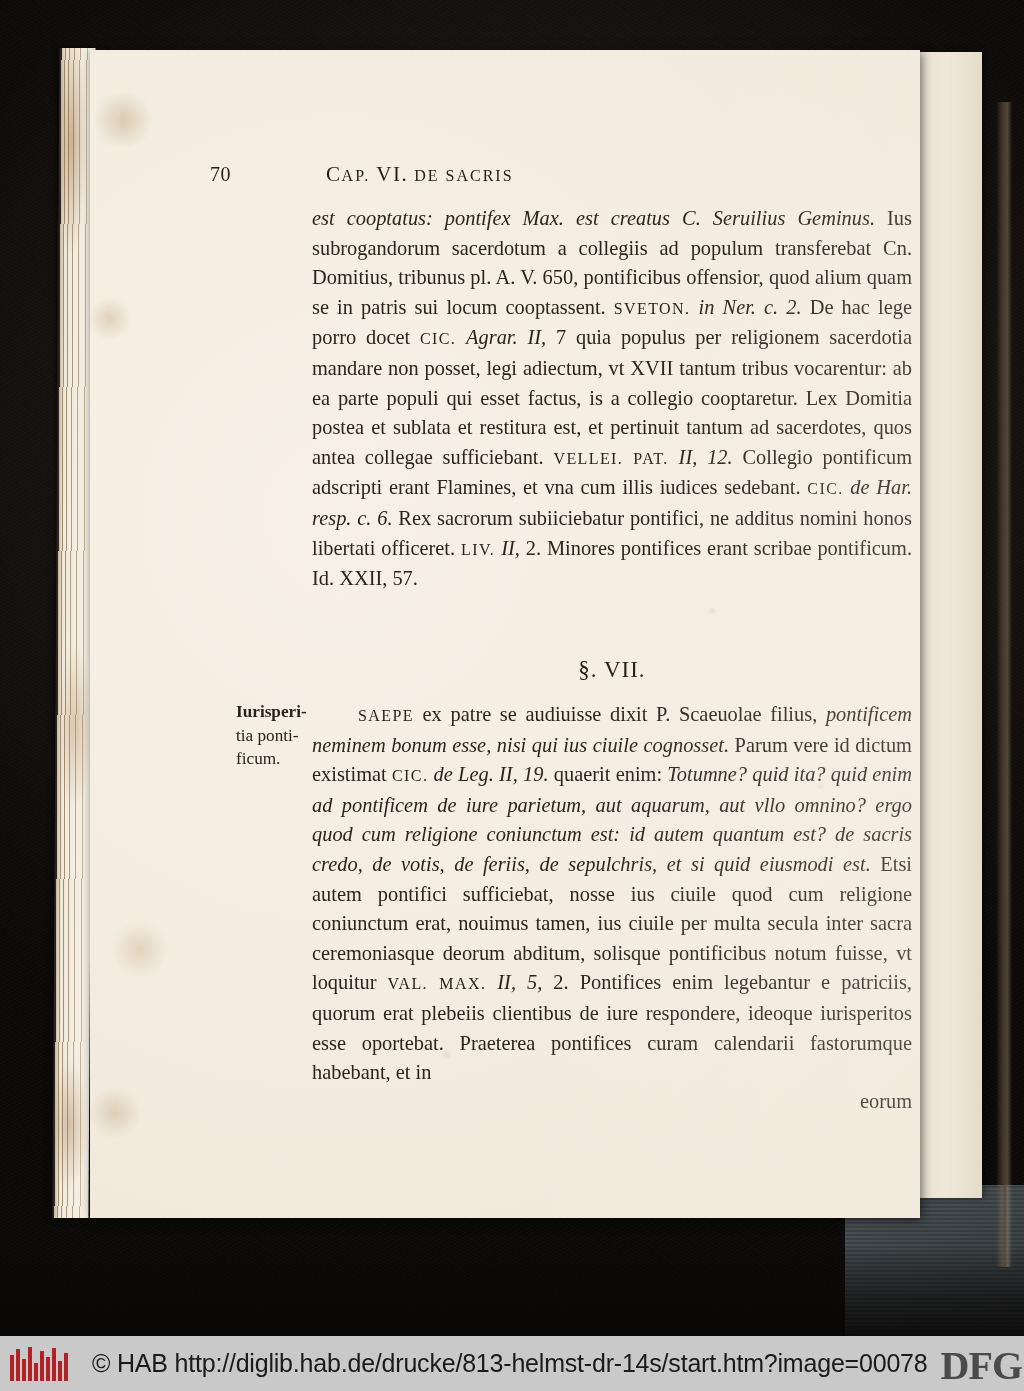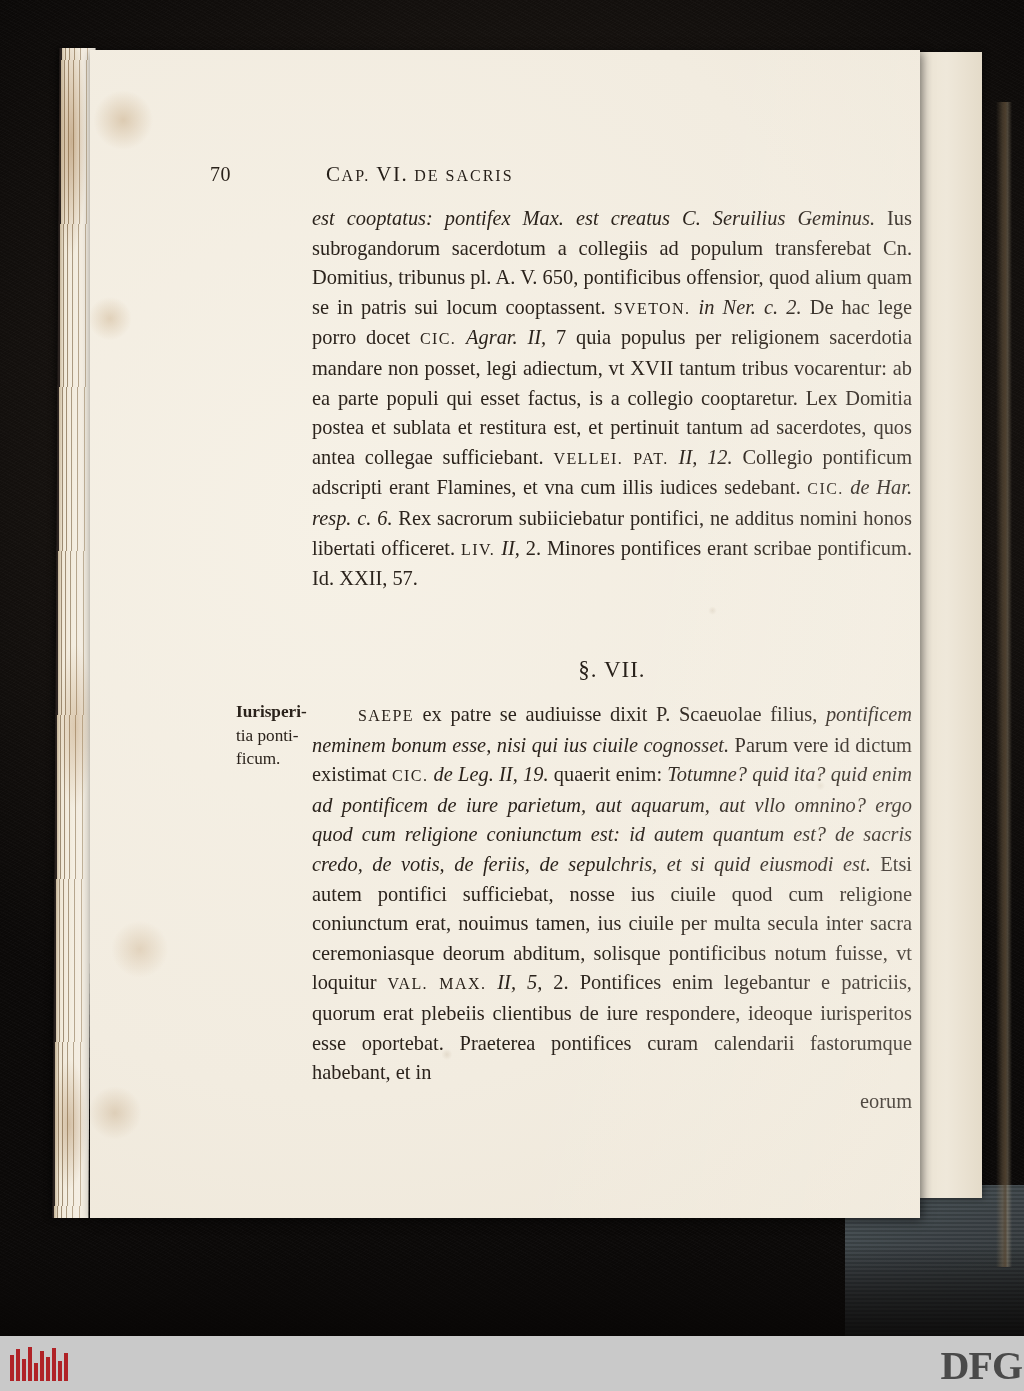--- a/index.html
+++ b/index.html
@@ -355,14 +355,15 @@
       <span style="height:32px"></span>
       <span style="height:22px"></span>
       <span style="height:34px"></span>
       <span style="height:18px"></span>
       <span style="height:30px"></span>
       <span style="height:24px"></span>
       <span style="height:33px"></span>
       <span style="height:20px"></span>
       <span style="height:28px"></span>
   </div>
+  <div id="footer-url">© HAB http://diglib.hab.de/drucke/813-helmst-dr-14s/start.htm?image=00078</div>
   <div id="dfg-logo">DFG</div>
 </div>
 
 </body></html>

